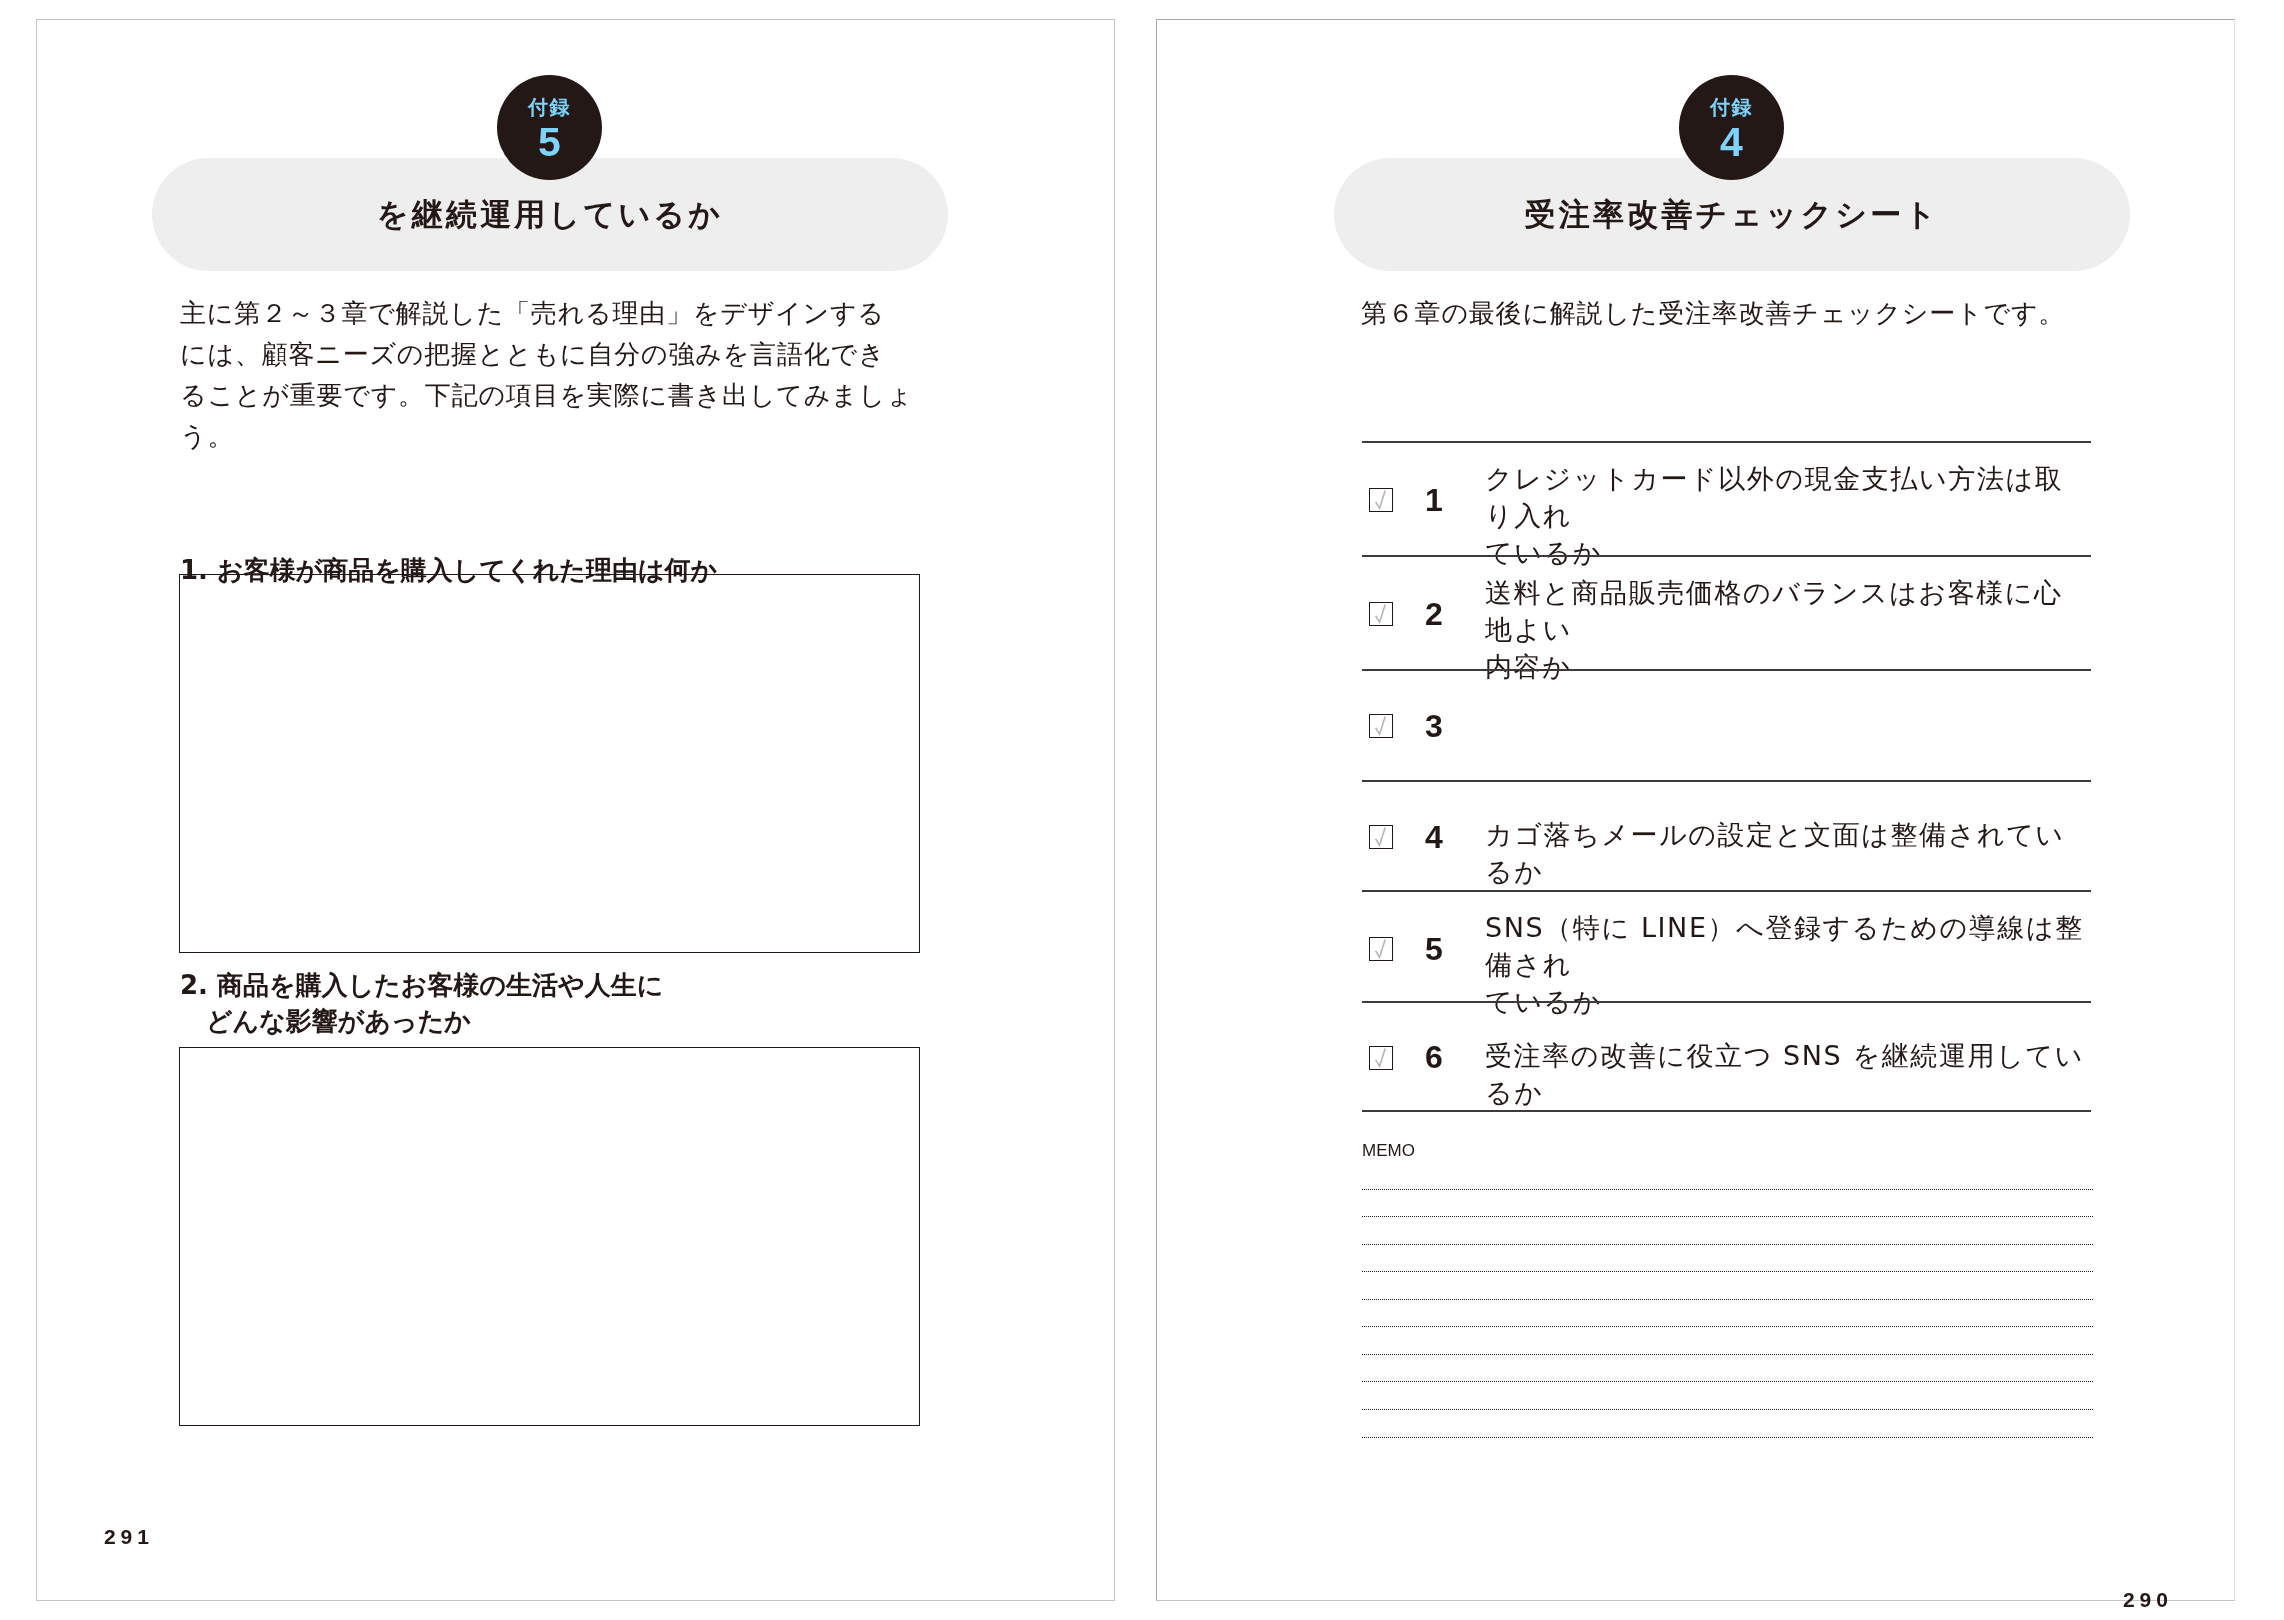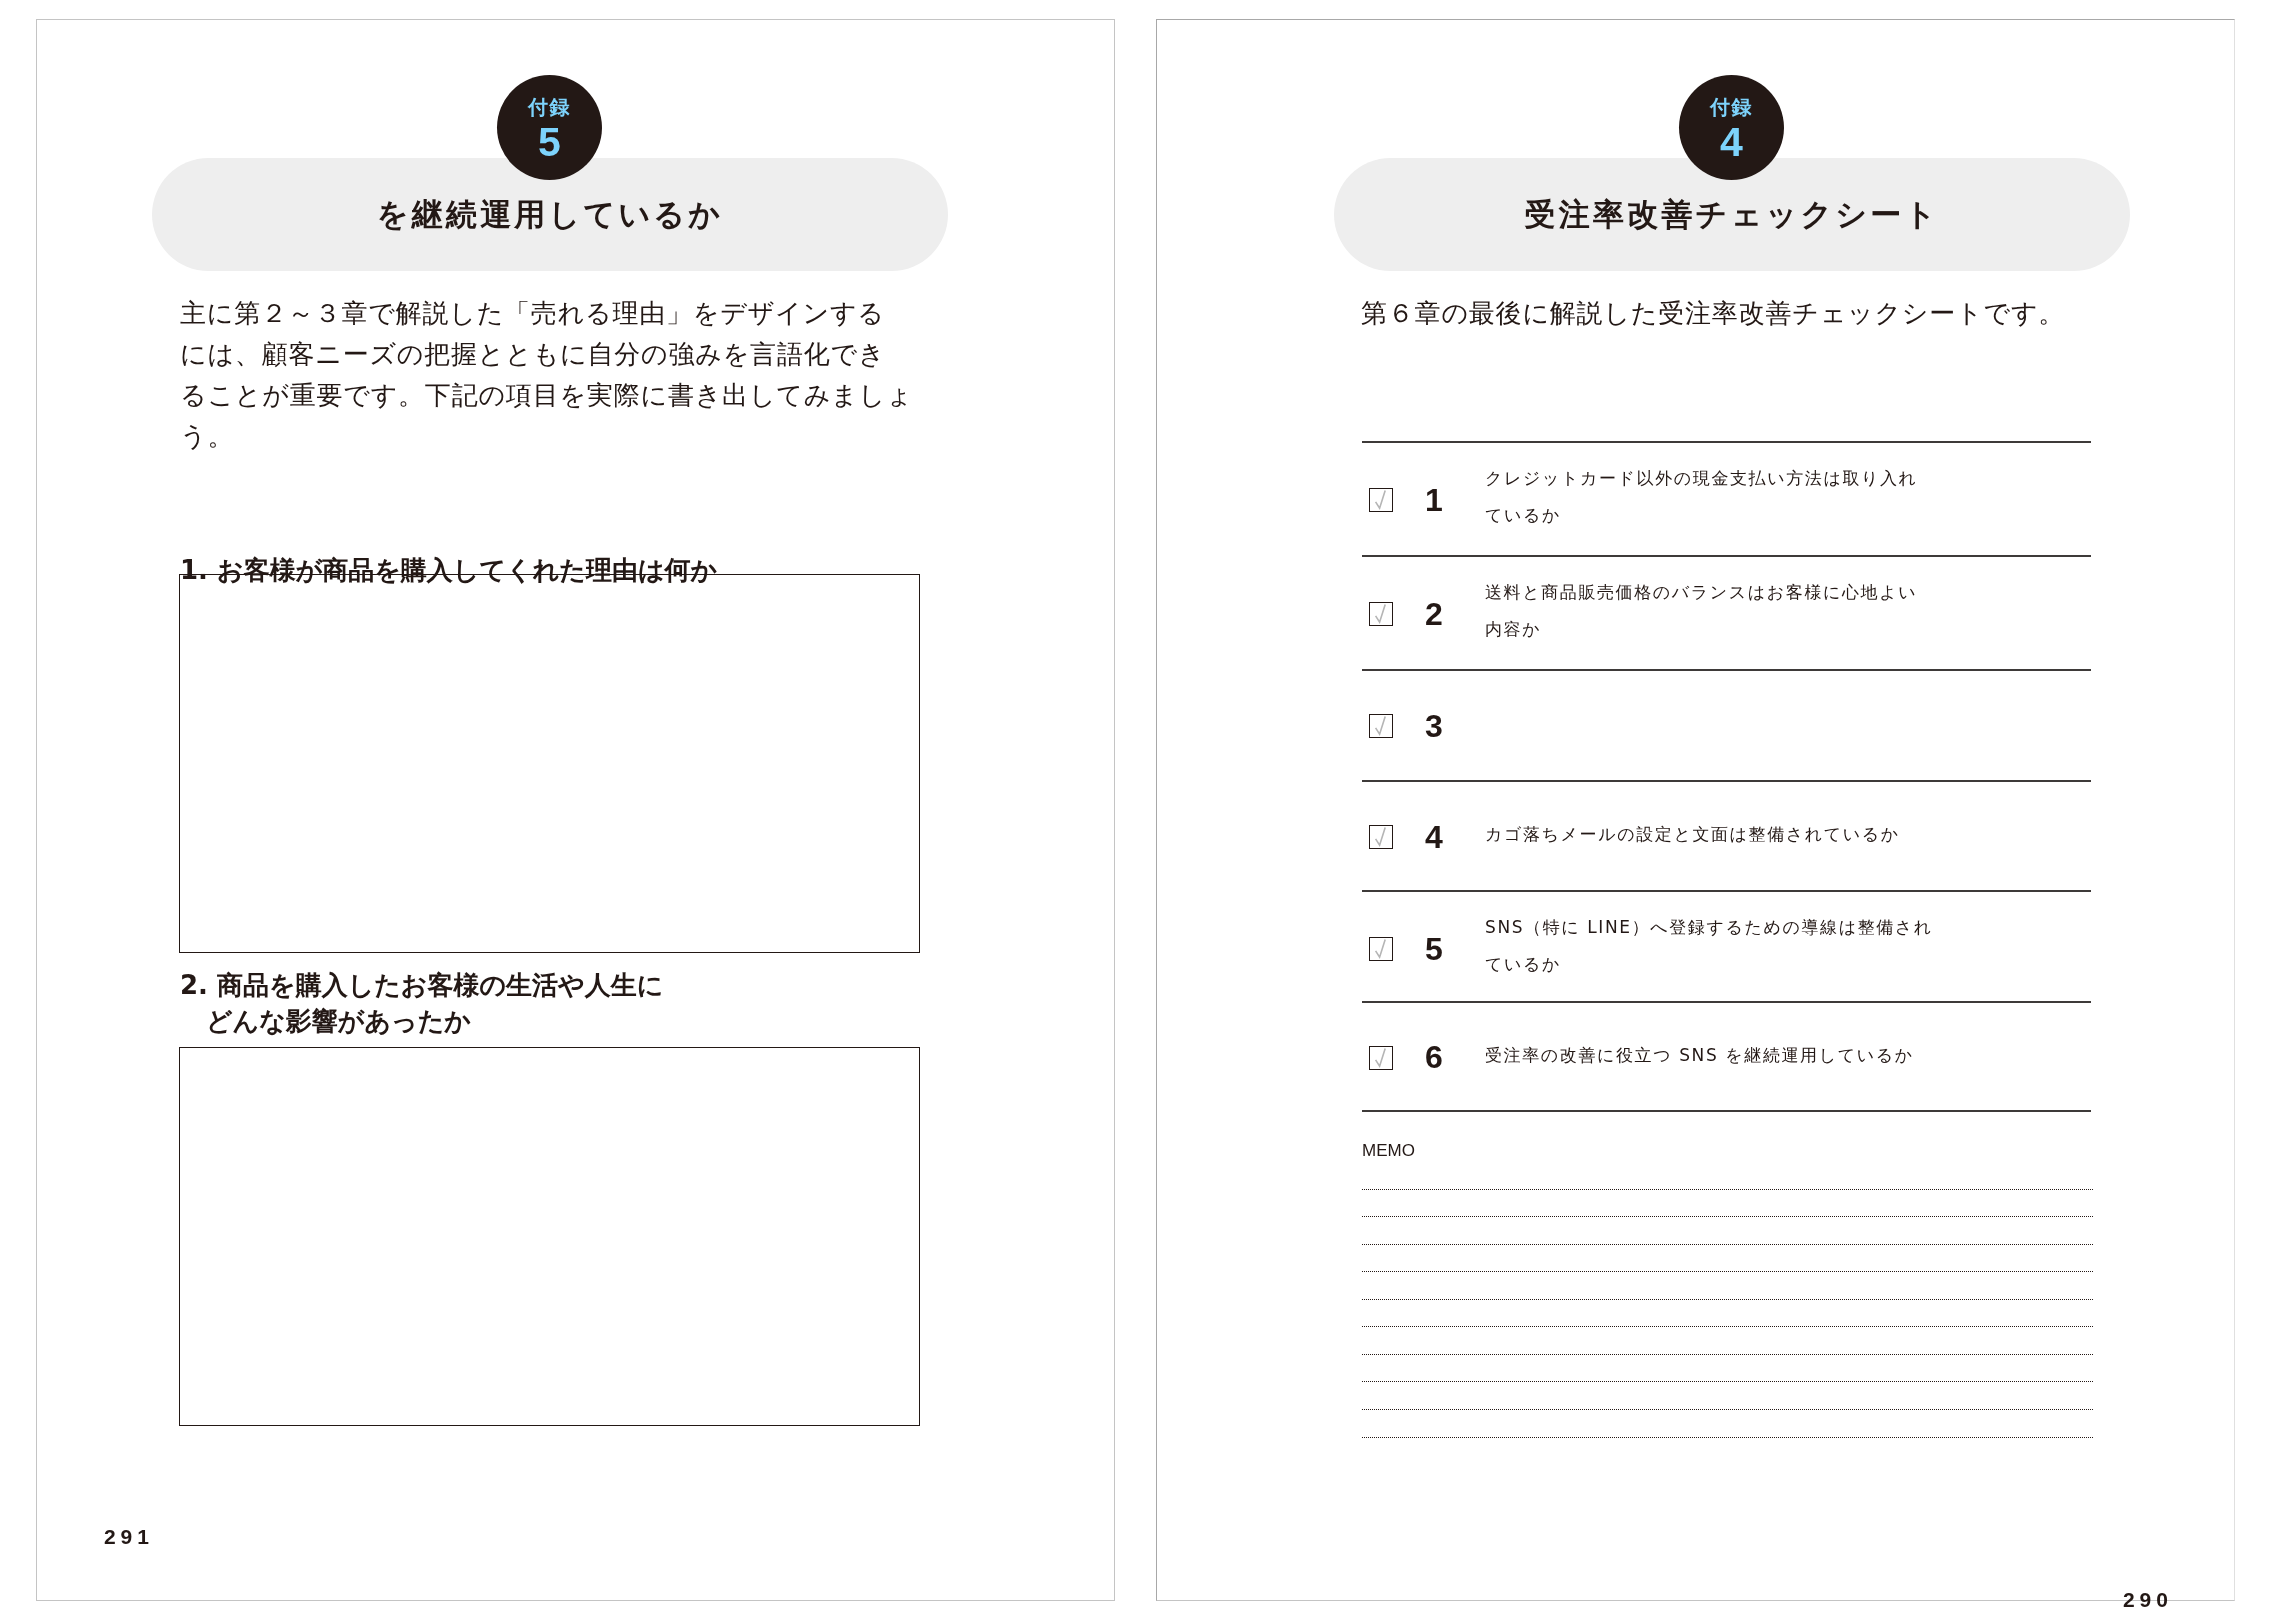--- a/index.html
+++ b/index.html
@@ -17,21 +17,21 @@
                 font-family:"Liberation Sans", sans-serif; }
   .pill-title { position:absolute; left:0; right:0; text-align:center; font-size:31px; font-weight:bold; letter-spacing:3.2px; top:36px; }
   .body-text { position:absolute; font-family:"DejaVu Serif", serif; font-size:26px; line-height:41px; letter-spacing:0.8px; }
   .q-heading { position:absolute; font-size:26px; font-weight:bold; line-height:36px; }
   .answer-box { position:absolute; border:1.6px solid #231815; box-sizing:border-box; }
   .hline { position:absolute; height:2.4px; background:#3e3a39; }
   .row { position:absolute; left:0; width:729px; }
   .chk { position:absolute; width:24px; height:24px; border:1.6px solid #231815; box-sizing:border-box; }
   .chk svg { position:absolute; left:0px; top:-8px; }
   .rownum { position:absolute; font-family:"Liberation Sans", sans-serif; font-weight:bold; font-size:32px; }
-  .rowtext { position:absolute; font-size:17px; line-height:37px; letter-spacing:1.6px; width:600px; }
+  .rowtext { position:absolute; font-size:27px; line-height:37px; letter-spacing:1.6px; width:600px; }
   .memo { position:absolute; font-family:"Liberation Sans", sans-serif; font-size:17px; }
   .dots { position:absolute; height:0; border-top:1.6px dotted #231815; }
   .pageno { position:absolute; font-family:"Liberation Sans", sans-serif; font-size:21px; letter-spacing:4.9px;font-weight:bold; }
 </style>
 </head>
 <body>
 
 <div class="page left"></div>
 
 <div class="badge" style="left:497px; top:75px;">

